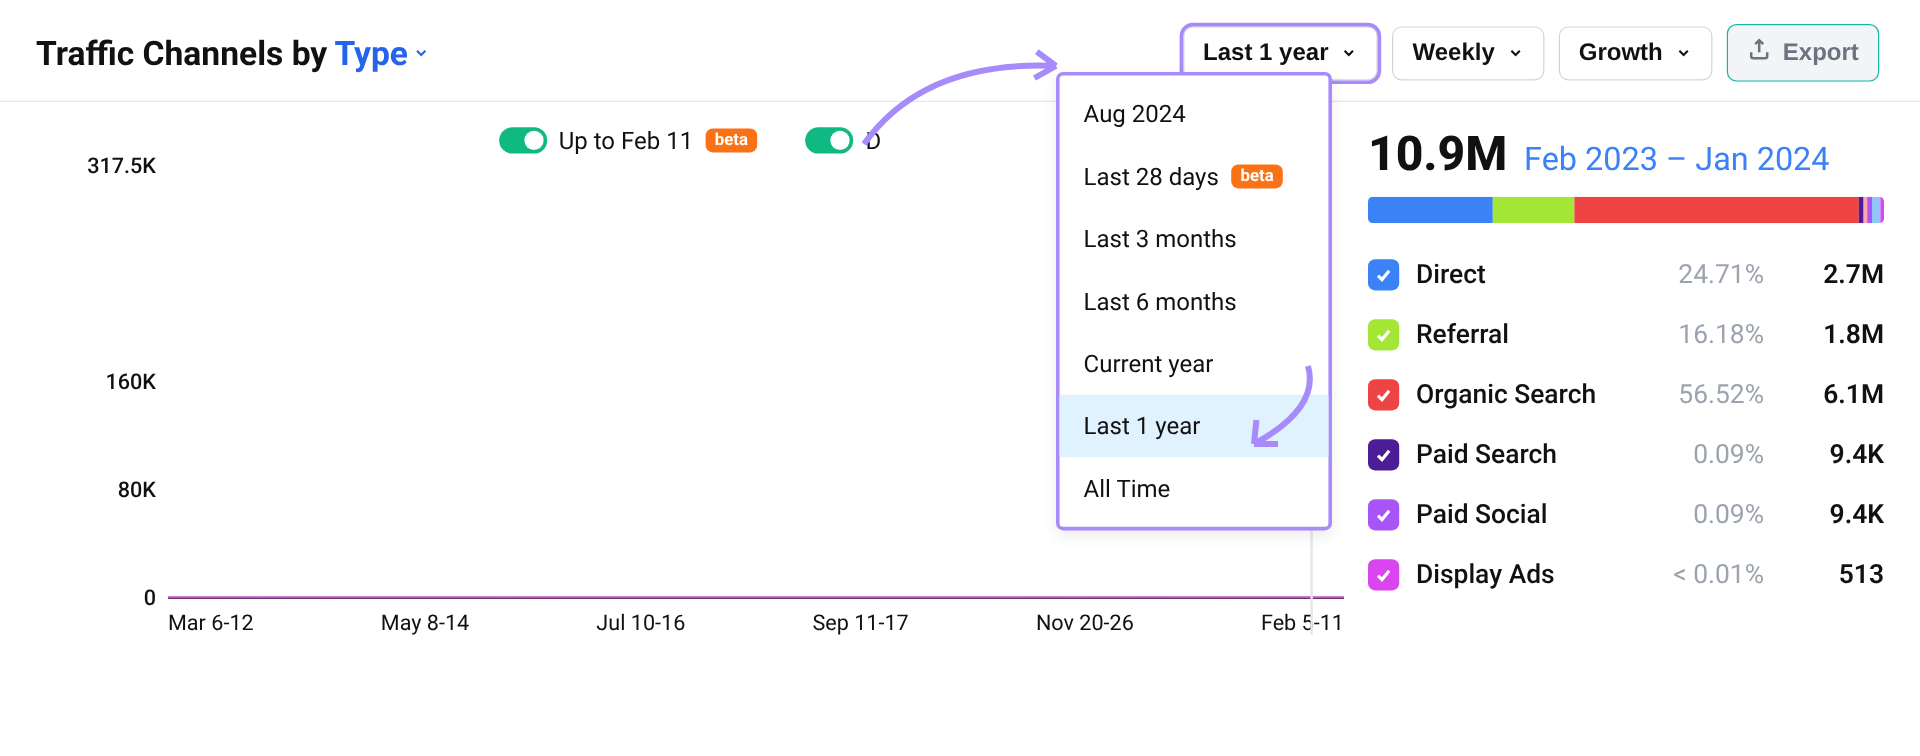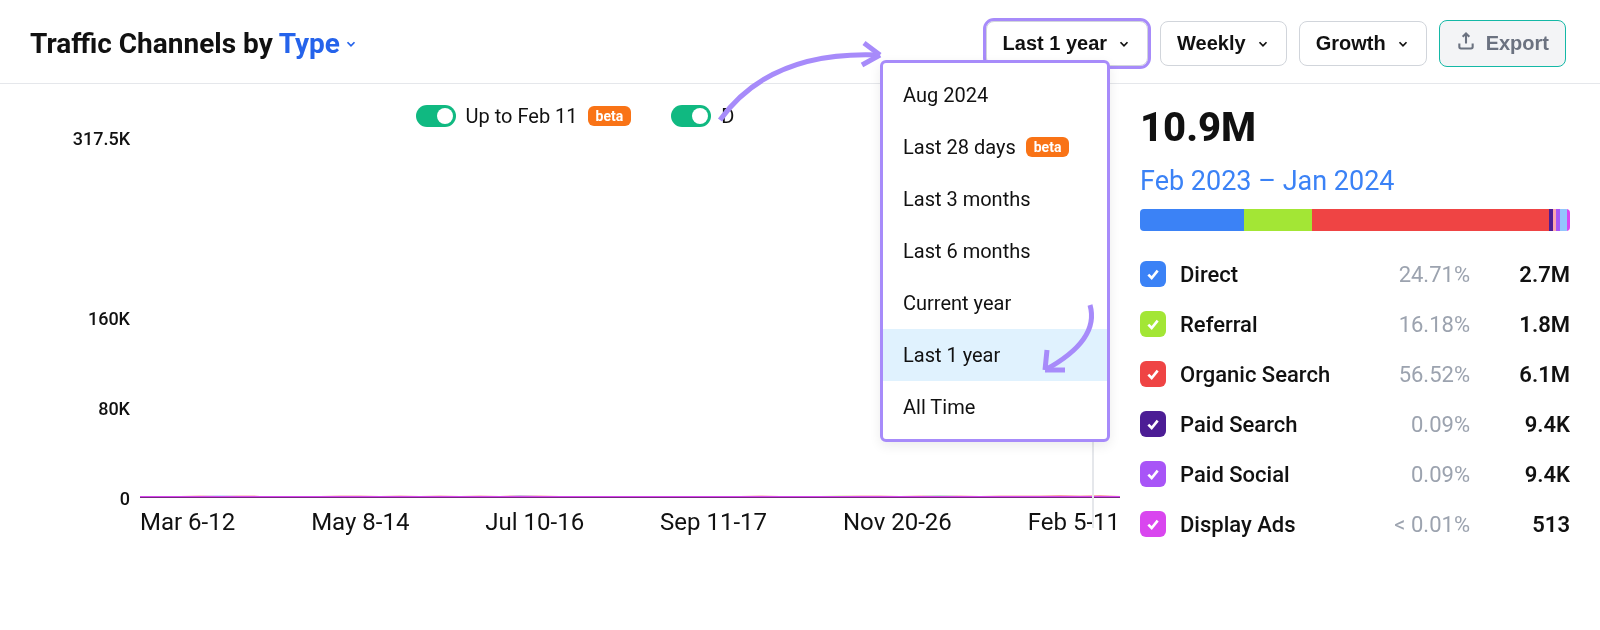--- a/index.html
+++ b/index.html
@@ -74,21 +74,21 @@
     color: #fff;
     font-size: 14px;
     font-weight: 700;
     padding: 2px 8px;
     border-radius: 6px;
   }
   .chart-area { position: relative; height: 420px; }
   .y-labels { position: absolute; left: 0; top: 0; height: 360px; width: 100px; font-size: 18px; color: #111; font-weight: 500;}
   .y-labels div { position: absolute; right: 0; transform: translateY(-50%); }
   .plot { position: absolute; left: 110px; right: 0; top: 0; height: 360px; }
-  .x-labels { position: absolute; left: 110px; right: 0; top: 370px; display: flex; justify-content: space-between; font-size: 24px; color: #111; }
+  .x-labels { position: absolute; left: 110px; right: 0; top: 370px; display: flex; justify-content: space-between; font-size: 18px; color: #111; }
   .x-labels span { text-align: center; }
   svg.lines { width: 100%; height: 100%; }
   
   .dropdown {
     position: absolute;
     top: 60px; 
     left: 880px;
     width: 230px;
     background: #fff;
     border: 3px solid #a78bfa;
@@ -100,21 +100,21 @@
   .dropdown-item {
     padding: 14px 20px;
     font-size: 20px;
     cursor: pointer;
     display: flex;
     align-items: center;
     gap: 10px;
   }
   .dropdown-item.selected { background: #e0f2fe; }
   
-  .total { display: flex; align-items: baseline; gap: 14px; margin-bottom: 12px; flex-direction: column;}
+  .total { display: flex; align-items: baseline; gap: 14px; margin-bottom: 12px;}
   .total .num { font-size: 40px; font-weight: 800; }
   .total .range { font-size: 27px; color: #3b82f6; }
   .share-bar { display: flex; height: 22px; border-radius: 4px; overflow: hidden; margin-bottom: 18px; }
   .share-bar div { height: 100%; }
   .legend-row {
     display: flex;
     align-items: flex-end;
     padding: 12px 0;
     font-size: 22px;
   }

